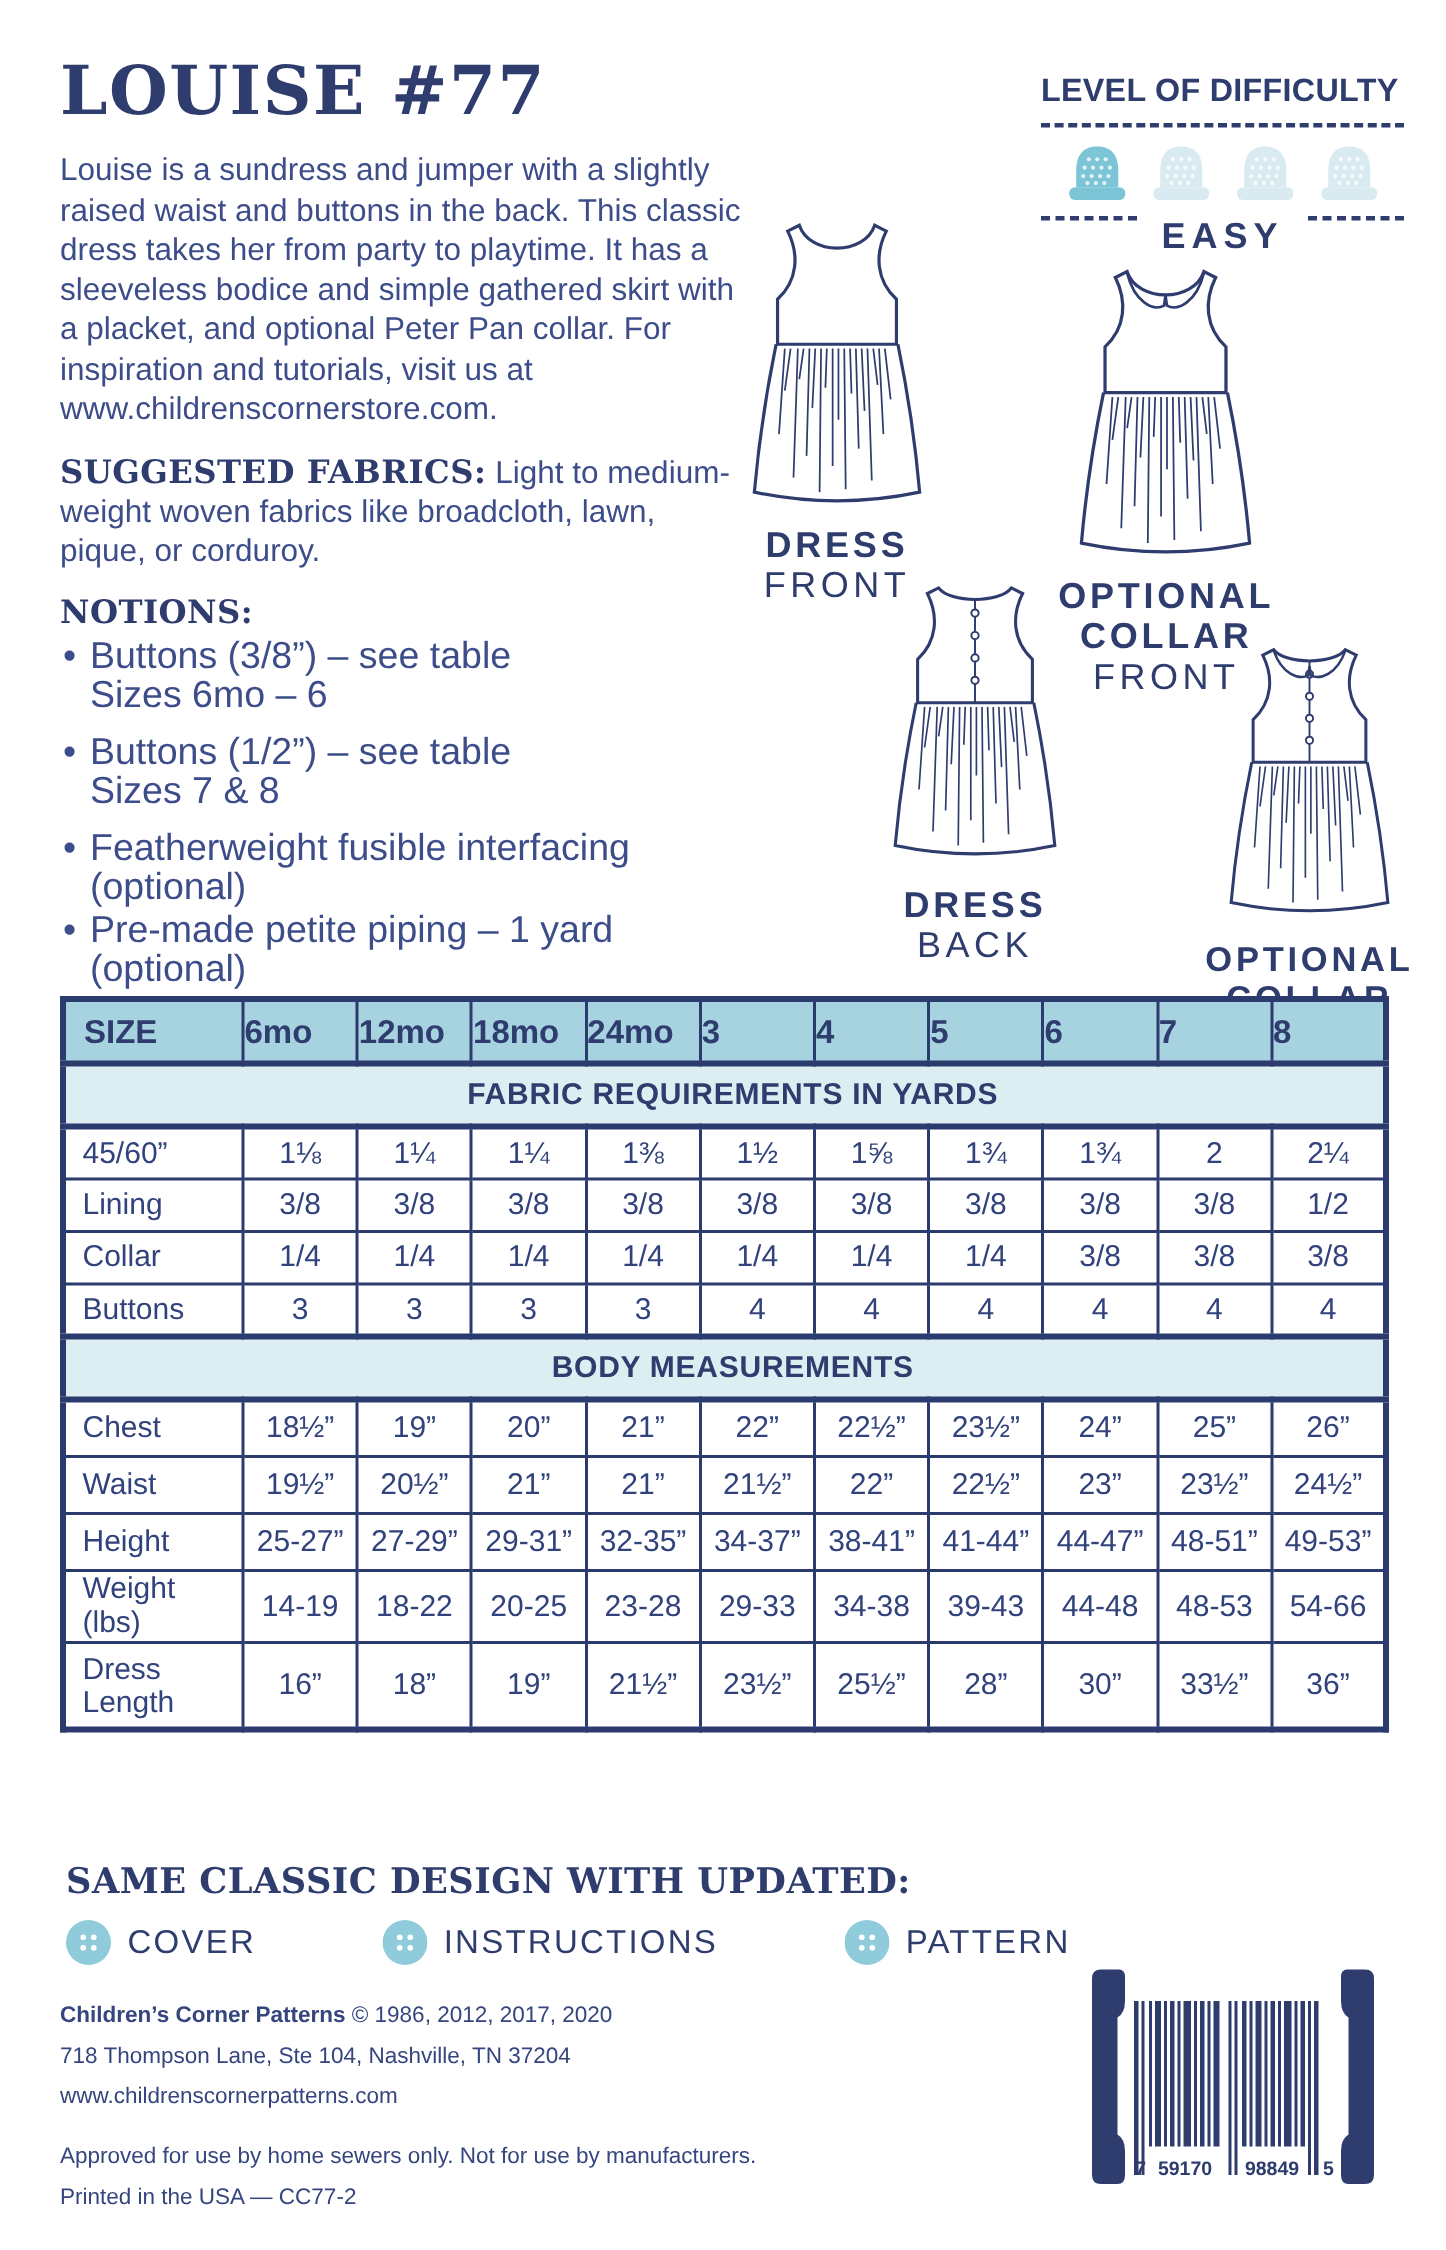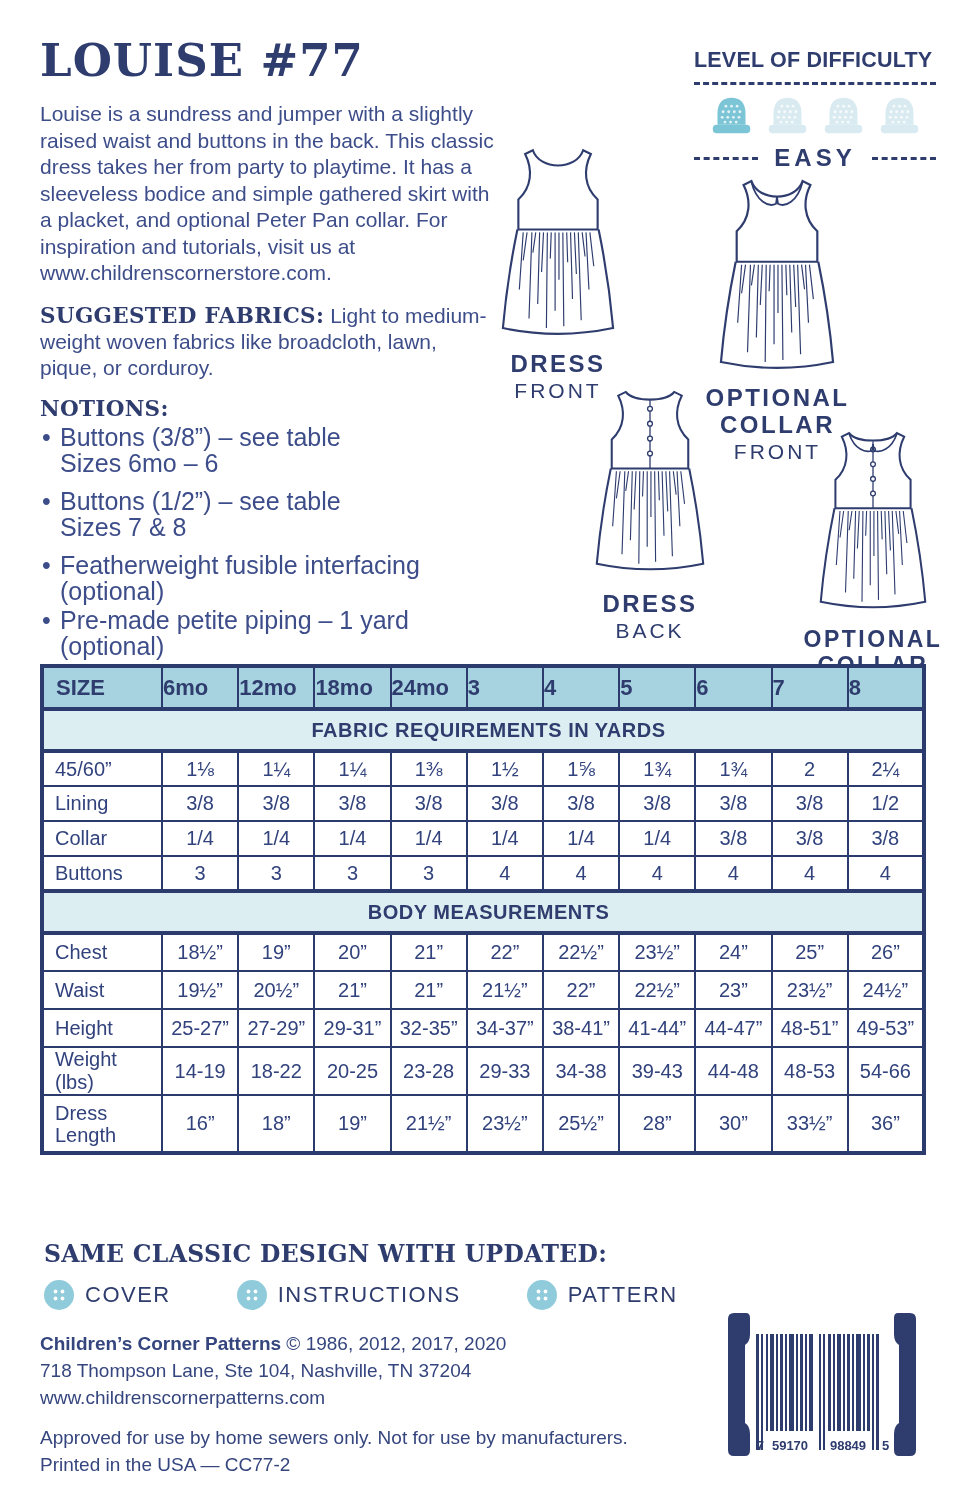--- a/index.html
+++ b/index.html
@@ -31,54 +31,54 @@
 
   
   .difficulty{position:absolute;left:694px;top:48px;width:242px}
   .diff-title{font-weight:700;font-size:21.5px;color:var(--navy);letter-spacing:.2px;white-space:nowrap}
   .dash{border-top:3px dashed var(--navy);height:0}
   .diff-rule{margin:9px 0 8px}
   .thimbles{display:flex;justify-content:center;gap:13px;margin-bottom:6px}
   .thimble{width:43px;height:45px}
   .t-on{color:var(--thimble-on)}
   .t-off{color:var(--thimble-off)}
-  .easy-row{display:flex;align-items:center;gap:16px}
+  .easy-row{display:flex;gap:16px}
   .easy-row .dash{flex:1}
   .easy-label{font-weight:700;font-size:24px;letter-spacing:4px;color:var(--navy)}
 
   
   .sketch{position:absolute;color:var(--navy)}
   .sketch svg{display:block}
   .cap{position:absolute;text-align:center;color:var(--navy);font-weight:700;font-size:24px;line-height:27px;letter-spacing:2.5px}
-  .cap .light{font-weight:400;font-size:21px;letter-spacing:3px}
+  .cap .light{font-weight:400;font-size:24px;letter-spacing:3px}
 
   
   table.size-table{position:absolute;left:40px;top:664px;width:886px;border-collapse:collapse;table-layout:fixed;border:4px solid var(--tnavy)}
   .size-table col.c0{width:120px}
   .size-table th,.size-table td{border:2px solid var(--tnavy);color:#31427c;vertical-align:middle}
   .size-table thead th{background:var(--hdr-bg);height:43px;font-size:22px;font-weight:700;color:var(--navy);text-align:left}
   .size-table thead th:first-child{text-align:left;padding-left:12px}
   .tr-sec td{background:var(--sec-bg);border-top:4px solid var(--tnavy);border-bottom:4px solid var(--tnavy);height:42px;font-size:23px;font-weight:700;color:var(--navy);text-align:left;padding-left:11px;letter-spacing:.5px}
   .size-table th.lbl{font-weight:400;text-align:left;padding-left:11px;font-size:20px}
   .size-table td{text-align:center;font-size:20px}
   .tr-fab{height:35px}
   .tr-body{height:38px}
   .tr-fin{height:58px}
   .tr-fin th.lbl{line-height:22px}
 
   
   .updated{position:absolute;left:44px;top:1240px;width:640px}
   .updated-head{font-family:"DejaVu Serif",serif;font-weight:700;font-size:23.5px;color:var(--navy);letter-spacing:.3px}
-  .features{display:flex;gap:66px;margin-top:12px;align-items:center}
+  .features{display:flex;gap:84px;margin-top:12px;align-items:center}
   .feature{display:flex;align-items:center;gap:11px}
   .btn-icon{width:30px;height:30px;color:var(--btn-teal)}
   .feature-label{font-size:22px;letter-spacing:1.5px;color:var(--navy)}
 
   
-  .footer{position:absolute;left:40px;top:1330px;width:660px;color:#35457e;font-size:19px;line-height:27px;font-weight:500}
+  .footer{position:absolute;left:40px;top:1330px;width:660px;color:#35457e;font-size:15px;line-height:27px;font-weight:500}
   .footer .company{font-weight:700}
   .footer .block2{margin-top:13px}
 
   
   .barcode{position:absolute;left:724px;top:1310px;color:var(--navy)}
 </style>
 </head>
 <body>
 
 <div class="page">

